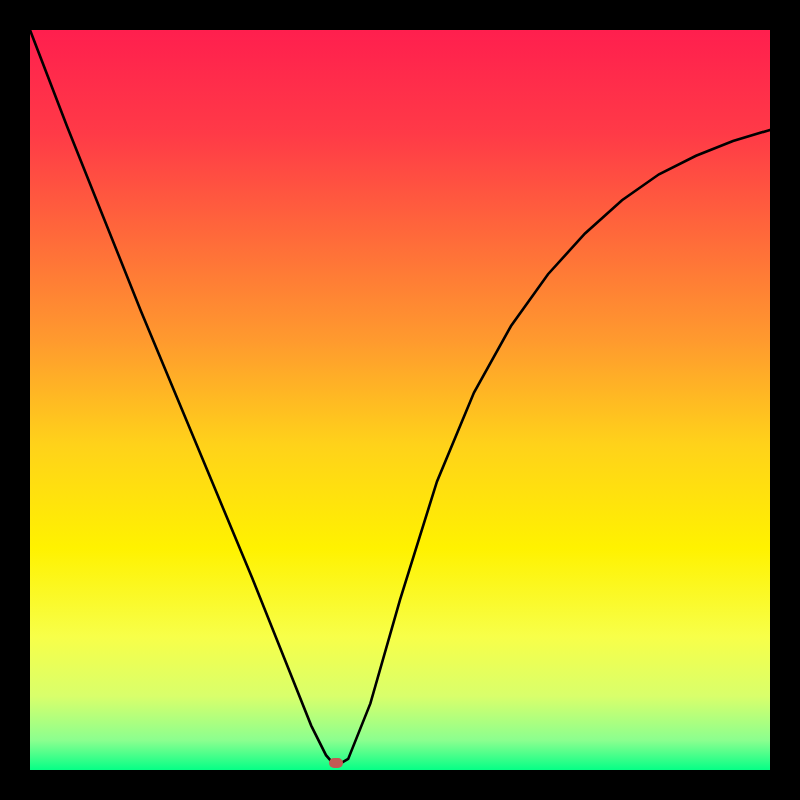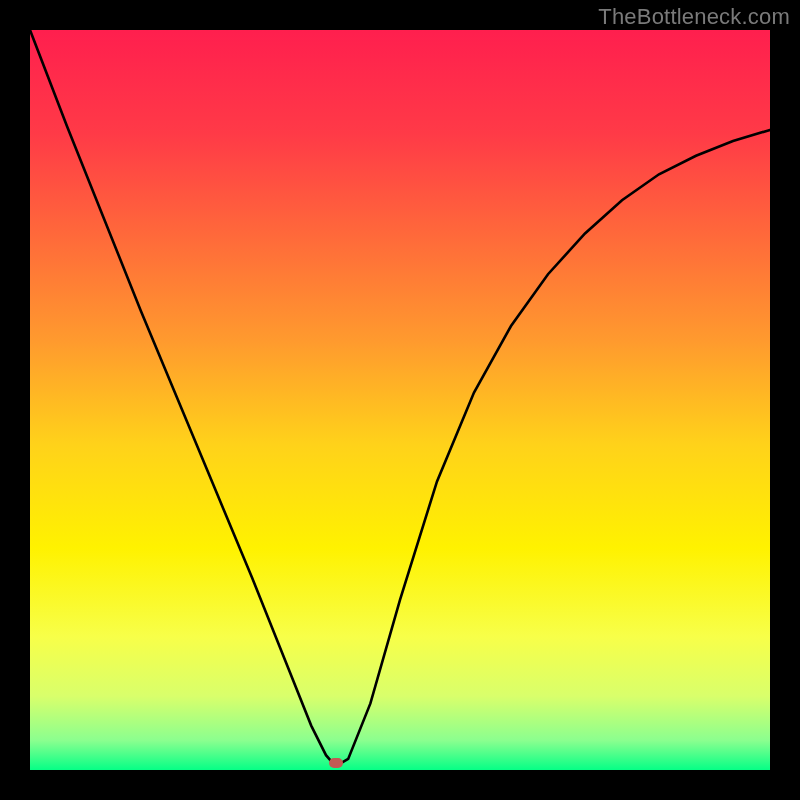--- a/index.html
+++ b/index.html
@@ -60,14 +60,13 @@
 <div class="frame">
 
   <div class="plot-area" style="background: linear-gradient(rgb(255, 31, 78) 0%, rgb(255, 58, 71) 14%, rgb(255, 106, 58) 28%, rgb(255, 154, 46) 42%, rgb(255, 210, 26) 56%, rgb(255, 242, 0) 70%, rgb(247, 255, 73) 82%, rgb(217, 255, 107) 90%, rgb(139, 255, 143) 96%, rgb(6, 255, 134) 100%);"></div>
 
   <svg class="curve" viewBox="0 0 740 740" preserveAspectRatio="none">
     <path fill="none" stroke="#000" stroke-width="2.6" stroke-linecap="round" d="M 0.0 0.0 L 37.0 96.2 L 74.0 188.7 L 111.0 281.2 L 148.0 370.0 L 185.0 458.8 L 222.0 547.6 L 259.0 640.1 L 281.2 695.6 L 296.0 725.2 L 305.6 736.3 L 318.2 728.9 L 340.4 673.4 L 370.0 569.8 L 407.0 451.4 L 444.0 362.6 L 481.0 296.0 L 518.0 244.2 L 555.0 203.5 L 592.0 170.2 L 629.0 144.3 L 666.0 125.8 L 703.0 111.0 L 740.0 99.9"></path>
   </svg>
 
   <div class="marker" style="left: 335.62px; top: 763.34px; background: rgb(196, 90, 84);"></div>
 
-  <div class="watermark">TheBottleneck.com</div>
 </div>
 
 </body></html>

